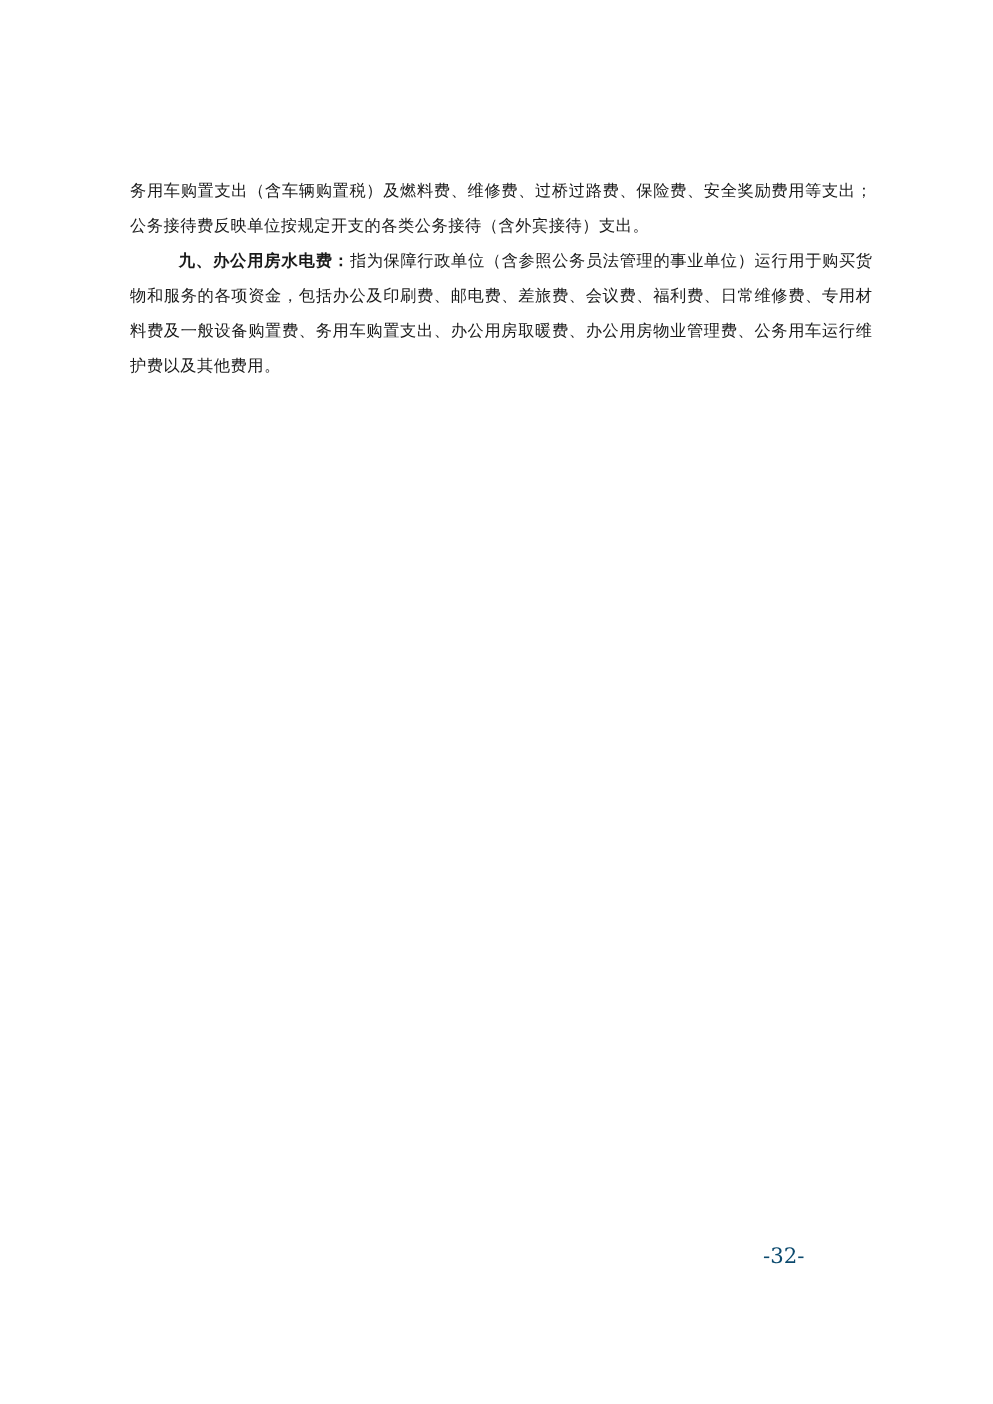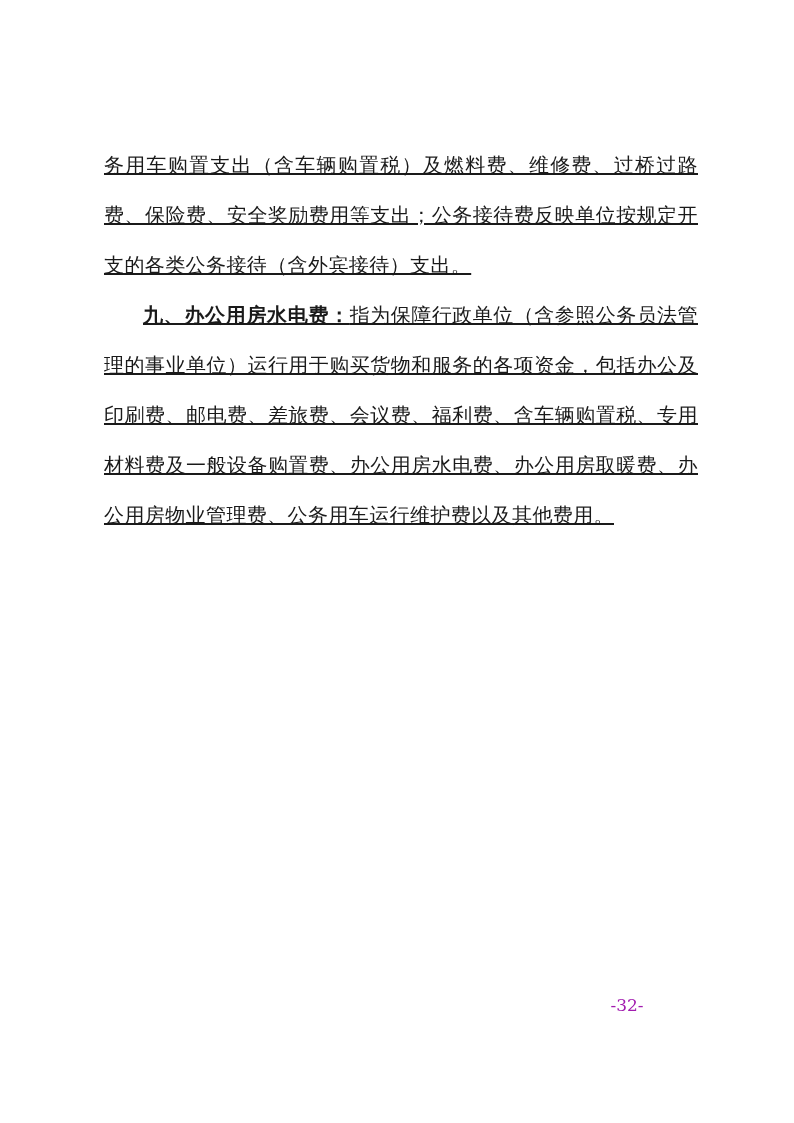--- a/index.html
+++ b/index.html
@@ -18,26 +18,25 @@
   .page {
     position: absolute;
     top: 0;
     left: 0;
     width: 794px;
     height: 1123px;
     box-sizing: border-box;
     padding: 140px 96px 60px 104px;
   }
   .body-text {
-    font-size: 20px;
-    line-height: 50px;
+    font-size: 13px;
+    line-height: 28px;
     text-align: justify;
     text-justify: inter-ideograph;
     letter-spacing: 0.4px;
-    text-decoration: underline;
   }
   .para {
     margin: 0;
     text-indent: 0;
   }
   .para-indent {
     margin: 0;
     text-indent: 39px;
   }
   .lead {
@@ -45,41 +44,41 @@
     letter-spacing: 0.6px;
   }
   .page-number {
     position: absolute;
     left: 0;
     right: 0;
     bottom: 108px;
     text-align: center;
     font-size: 17px;
     font-family: "DejaVu Serif", "Liberation Serif", serif;
-    color: #a21caf;
+    color: #0c4a6e;
     padding-right: 40px;
   }
   .page-number-inner {
     display: inline-block;
     transform: translateX(250px);
   }
 </style>
 </head>
 <body>
 
 <div class="page">
 
   <div class="body-text">
 
     <p class="para">
       <span>务用车购置支出（含车辆购置税）及燃料费、维修费、过桥过路费、保险费、安全奖励费用等支出；公务接待费反映单位按规定开支的各类公务接待（含外宾接待）支出。</span>
     </p>
 
     <p class="para-indent">
-      <span class="lead">九、办公用房水电费：</span><span>指为保障行政单位（含参照公务员法管理的事业单位）运行用于购买货物和服务的各项资金，包括办公及印刷费、邮电费、差旅费、会议费、福利费、含车辆购置税、专用材料费及一般设备购置费、办公用房水电费、办公用房取暖费、办公用房物业管理费、公务用车运行维护费以及其他费用。</span>
+      <span class="lead">九、办公用房水电费：</span><span>指为保障行政单位（含参照公务员法管理的事业单位）运行用于购买货物和服务的各项资金，包括办公及印刷费、邮电费、差旅费、会议费、福利费、日常维修费、专用材料费及一般设备购置费、务用车购置支出、办公用房取暖费、办公用房物业管理费、公务用车运行维护费以及其他费用。</span>
     </p>
 
   </div>
 
   <div class="page-number">
     <span class="page-number-inner">-32-</span>
   </div>
 
 </div>
 

